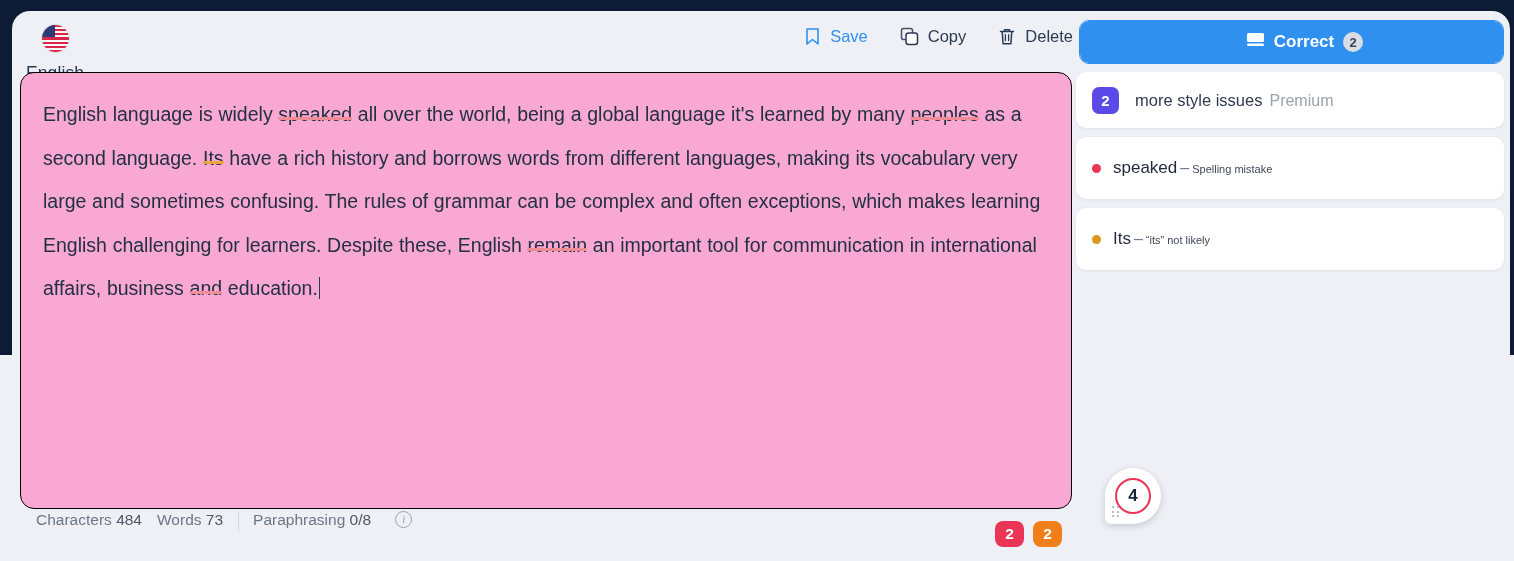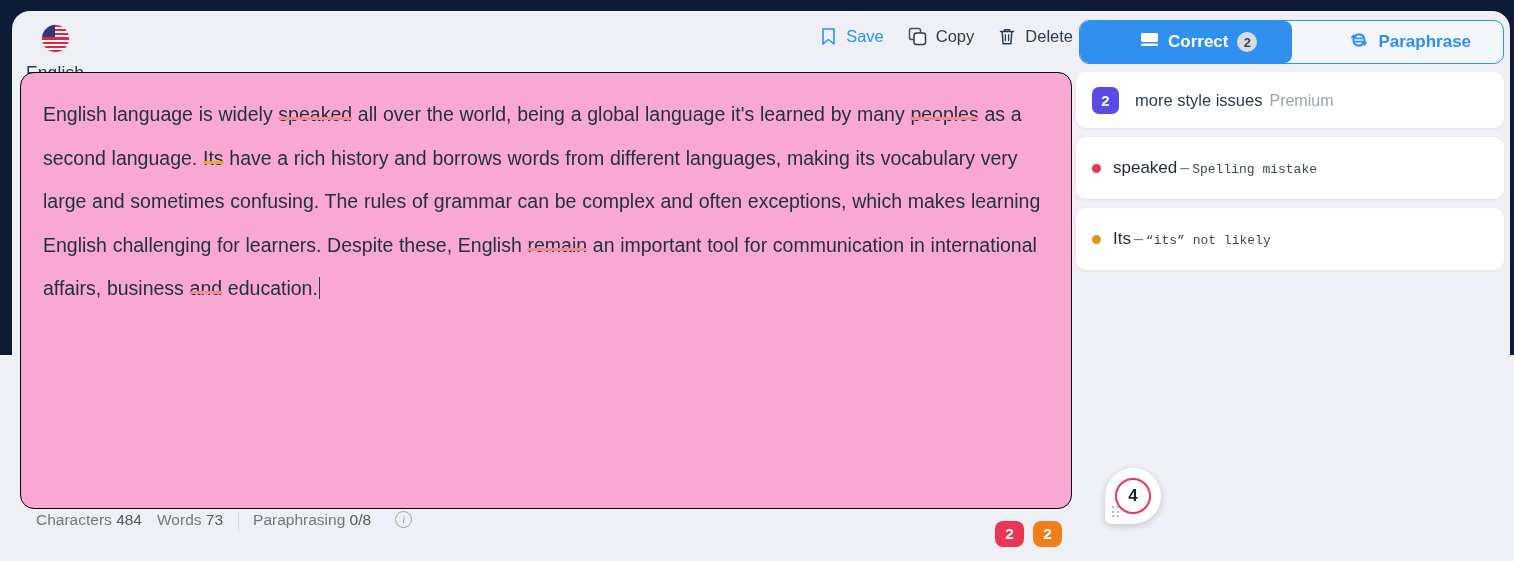--- a/index.html
+++ b/index.html
@@ -70,21 +70,21 @@
   .chev::before {
     content:""; position:absolute; left:0; top:1px;
     width:7px; height:7px;
     border-right: 1.7px solid #44536e; border-bottom: 1.7px solid #44536e;
     transform: rotate(45deg);
   }
 
   
   .hdr-actions {
     position: absolute; right: 437px; top: 16px;
-    display: flex; align-items: center; gap: 24px;
+    display: flex; align-items: center; gap: 32px;
   }
   .hdr-btn {
     display: flex; align-items: center; gap: 9px;
     cursor: pointer; font-size: 16.5px;
     color: #2e3a4f; background: none; border: none; padding: 0;
     font-family: "Liberation Sans", sans-serif;
   }
   .hdr-btn.save { color: #2f90f0; }
   .hdr-btn svg { display: block; }
 
@@ -201,21 +201,21 @@
     display: flex; align-items: center; justify-content: center;
     flex: none;
   }
   .card-title { font-size: 16.5px; color: #2e3a4f; }
   .card-sub { font-size: 16px; color: #9aa3b2; margin-left: 7px; }
   .dot { width: 9px; height: 9px; border-radius: 50%; flex: none; }
   .dot.red { background: #ea3556; }
   .dot.amber { background: #d9971f; }
   .issue-word { font-size: 17px; color: #1f2a3c; }
   .issue-dash { font-size: 16px; color: #6c7788; margin: 0 3px; }
-  .issue-desc { font-size: 13px; color: #3d4859; font-family: Liberation Mono, monospace; }
+  .issue-desc { font-size: 11px; color: #3d4859; }
 
   
   #score-bubble {
     position: absolute; left: 1093px; top: 457px;
     width: 56px; height: 56px;
     background: #ffffff;
     border-radius: 50% 50% 50% 6px;
     box-shadow: 0 2px 7px rgba(25,40,65,.20);
     display: flex; align-items: center; justify-content: center;
     cursor: pointer;
@@ -304,31 +304,20 @@
         <button class="mode-btn active">
           <span>
             <svg width="19" height="15" viewBox="0 0 19 15" fill="none">
               <rect x="1" y="1" width="17" height="9" rx="1.6" fill="#ffffff"></rect>
               <rect x="1" y="11.6" width="17" height="2.4" rx="1.2" fill="#ffffff"></rect>
             </svg>
           </span>
           <span>Correct</span>
           <span class="count-pill">2</span>
         </button>
-        <button class="mode-btn">
-          <span>
-            <svg width="20" height="18" viewBox="0 0 20 18" fill="none">
-              <circle cx="10" cy="9" r="5.6" stroke="#2f90f0" stroke-width="2.2"></circle>
-              <path d="M6.8 7.4h6.4M6.8 10.6h6.4" stroke="#2f90f0" stroke-width="1.8" stroke-linecap="round"></path>
-              <path d="M3.1 6.2l1.6-1.7 1.7 1.6" stroke="#2f90f0" stroke-width="2" stroke-linecap="round" stroke-linejoin="round"></path>
-              <path d="M16.9 11.8l-1.6 1.7-1.7-1.6" stroke="#2f90f0" stroke-width="2" stroke-linecap="round" stroke-linejoin="round"></path>
-            </svg>
-          </span>
-          <span>Paraphrase</span>
-        </button>
       </div>
     </div>
 
     <div id="editor-card">
       <div id="editor-text"><span>English language is widely </span><span class="err red">speaked</span><span> all over the world, being a global language it's learned by many </span><span class="err red">peoples</span><span> as a second language. </span><span class="err amber">Its</span><span> have a rich history and borrows words from different languages, making its vocabulary very large and sometimes confusing. The rules of grammar can be complex and often exceptions, which makes learning English challenging for learners. Despite these, English </span><span class="err red">remain</span><span> an important tool for communication in international affairs, business </span><span class="err red">and</span><span> education.</span><span class="caret"></span></div>
     </div>
 
     <div id="statusbar">
       <span class="stat">
         <span>Characters</span>

